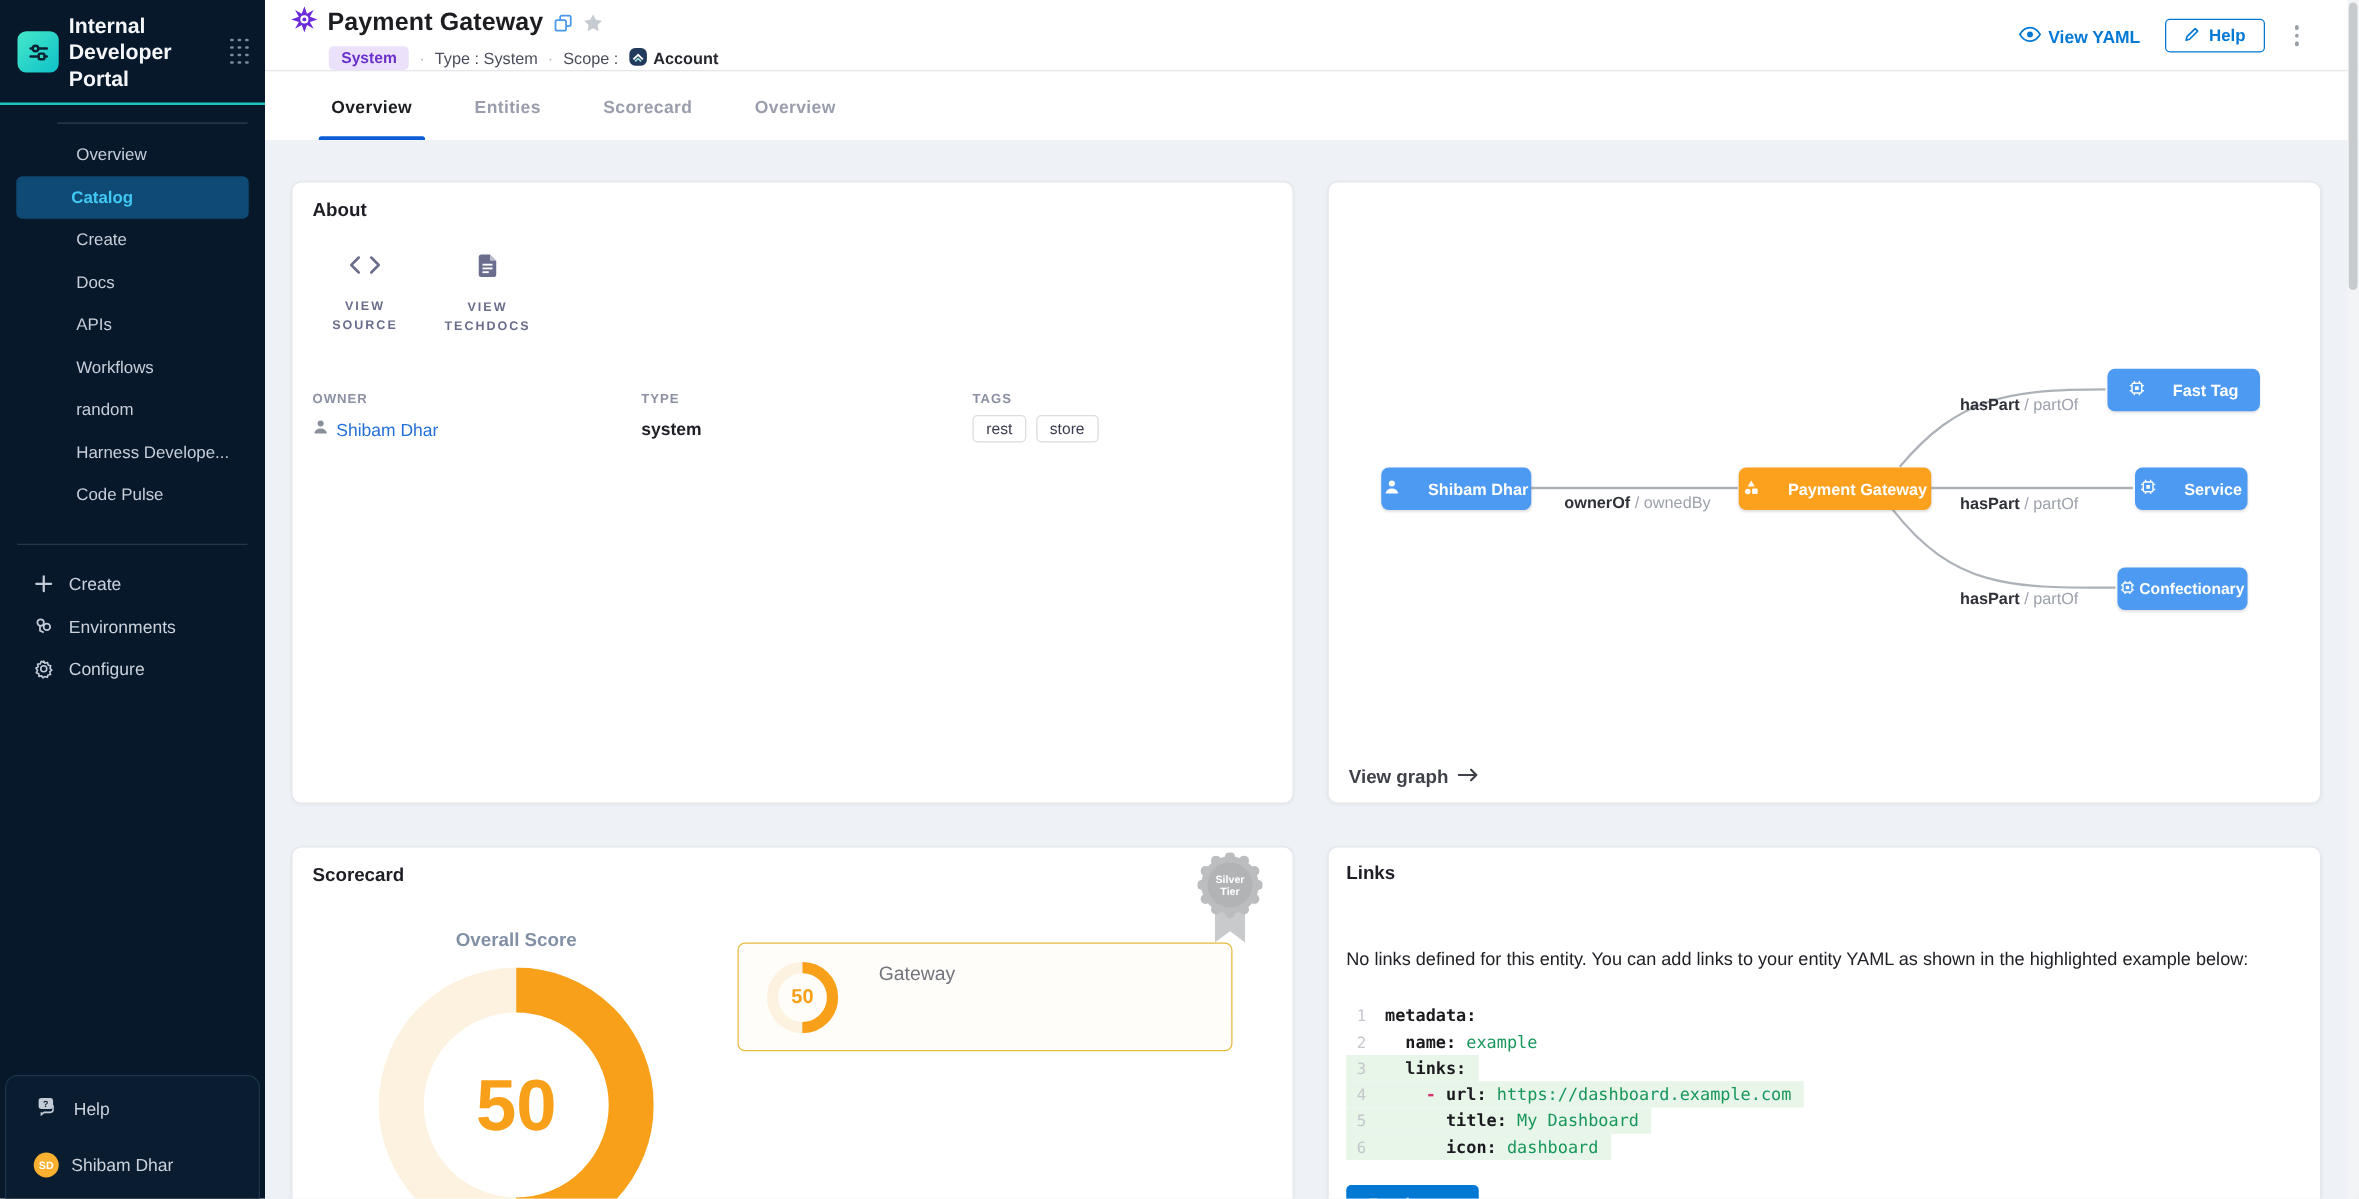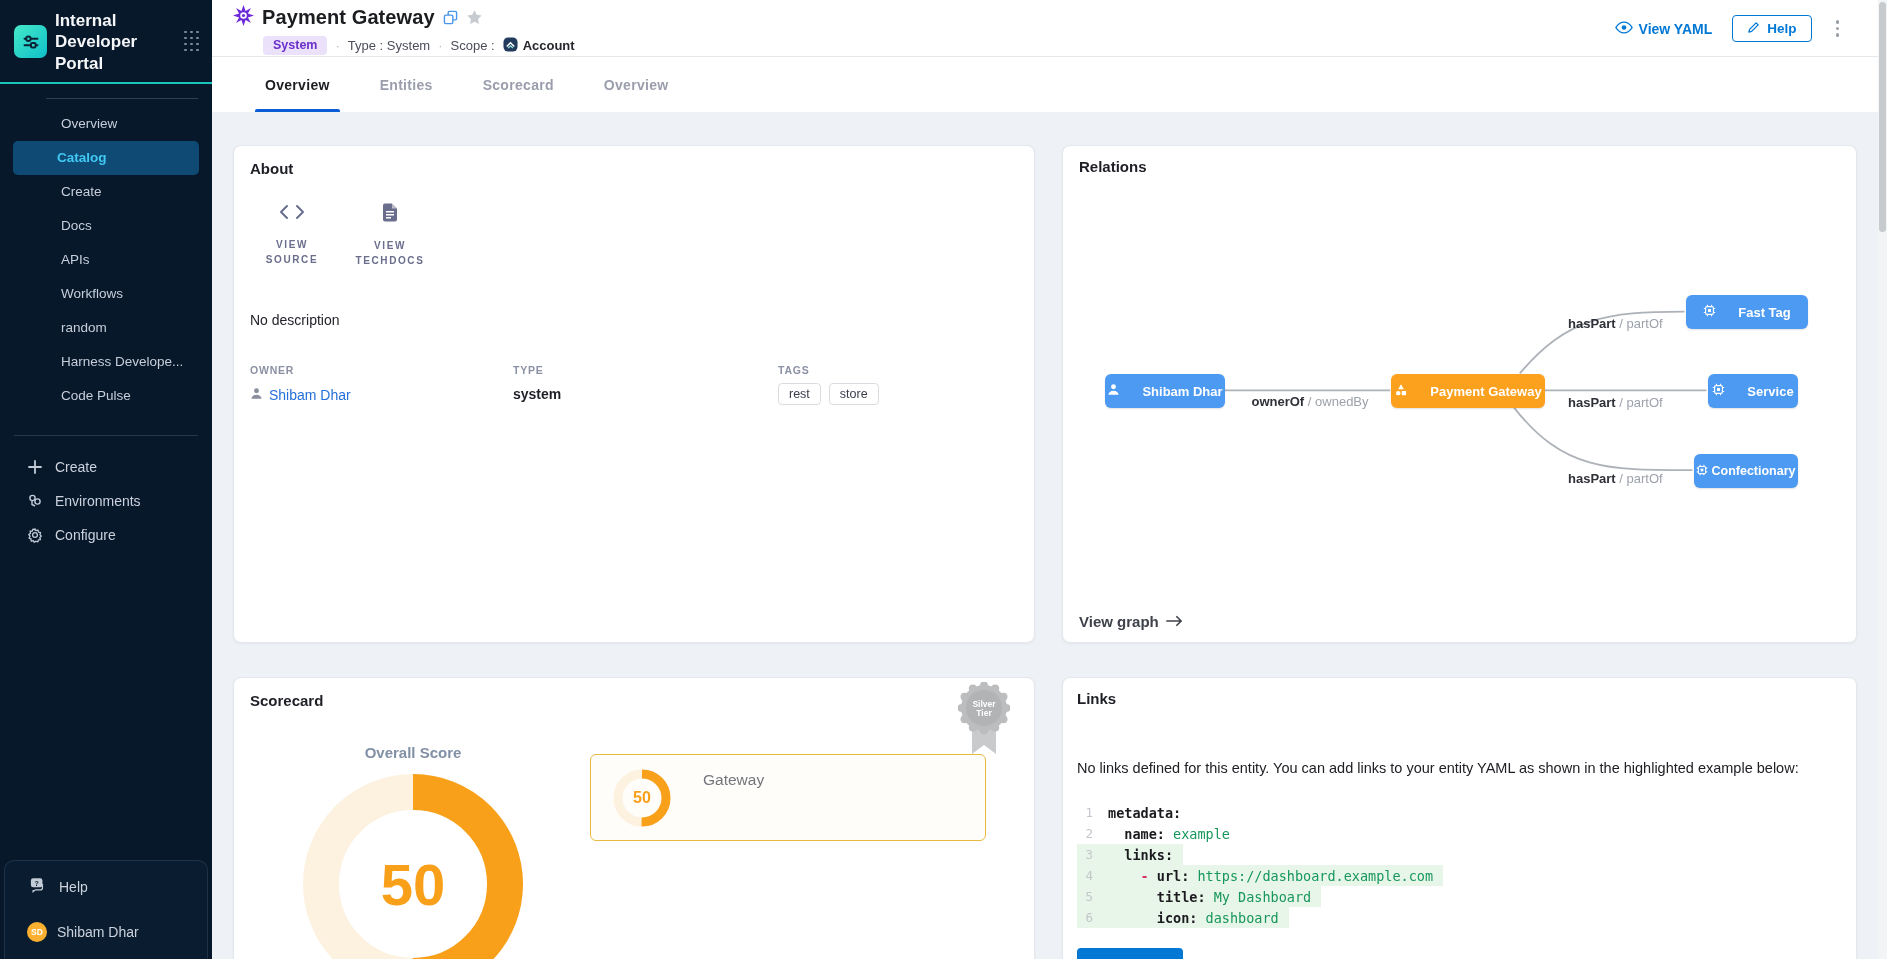--- a/index.html
+++ b/index.html
@@ -299,21 +299,20 @@
                 <rect x="4" y="8" width="8" height="1.5" fill="#fff"></rect>
                   <rect x="4" y="11" width="8" height="1.5" fill="#fff"></rect>
                   <rect x="4" y="14" width="5" height="1.5" fill="#fff"></rect>
               </svg>
             </span>
             <span class="lbl">VIEW TECHDOCS</span>
           </div>
         </div>
 
         <div class="desc-block">
-          <div class="desc-val">No description</div>
         </div>
 
         <div class="fields-row">
           <div>
             <div class="field-lbl">OWNER</div>
             <div class="owner-val">
               <span>
                 <svg width="13" height="13" viewBox="0 0 16 16">
                     <circle cx="8" cy="4.6" r="3" fill="#8A8F9C"></circle>
                     <path d="M1.8 14.6 a6.2 5 0 0 1 12.4 0 Z" fill="#8A8F9C"></path>
@@ -330,21 +329,20 @@
             <div class="field-lbl">TAGS</div>
             <div class="tags-row">
               <span class="tag-chip">rest</span>
               <span class="tag-chip">store</span>
             </div>
           </div>
         </div>
       </section>
 
       <section class="card card-rel">
-        <h2 class="card-title">Relations</h2>
 
         <svg class="rel-canvas" viewBox="0 0 795 498" fill="none">
           <path d="M162 245 H328" stroke="#ADB2B8" stroke-width="2"></path>
           <path d="M482 245 H645" stroke="#ADB2B8" stroke-width="2"></path>
           <path d="M458 228 C505 172 545 166 623 166" stroke="#ADB2B8" stroke-width="1.8"></path>
           <path d="M452 262 C502 326 548 325 631 325" stroke="#ADB2B8" stroke-width="1.8"></path>
         </svg>
 
         <div class="rel-node blue" style="left:42px; top:228px; width:120px;">
           <span>

